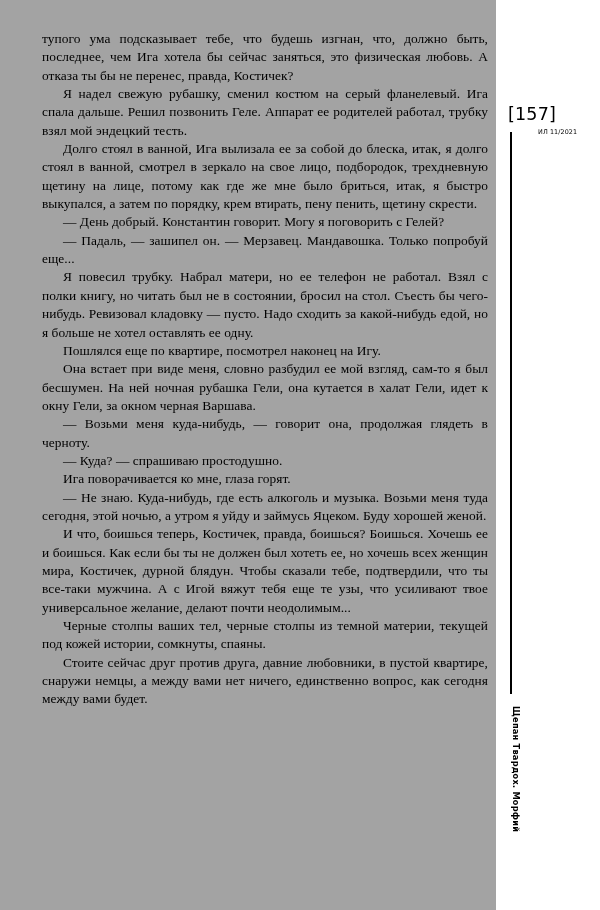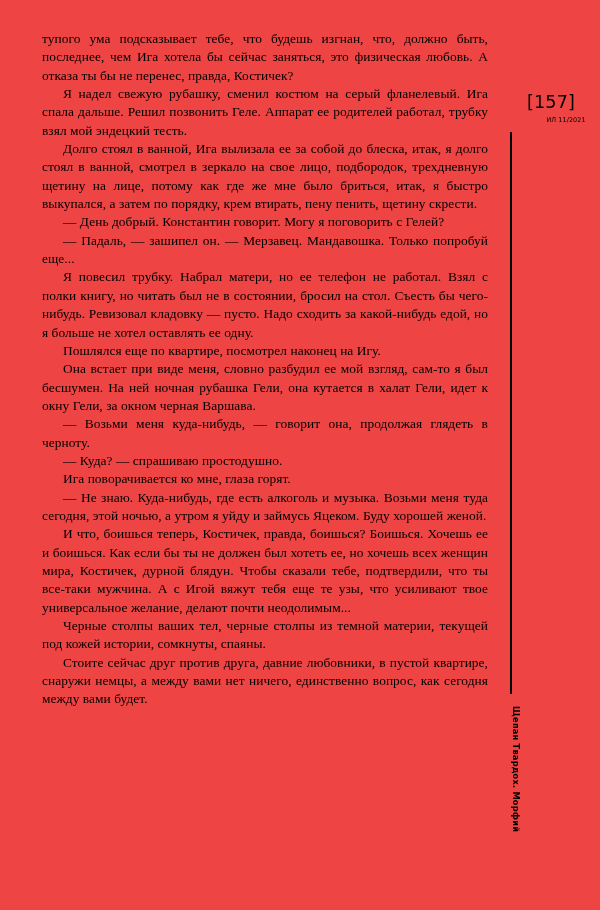--- a/index.html
+++ b/index.html
@@ -11,23 +11,23 @@
     width: 600px;
     height: 910px;
     font-family: "Liberation Serif", "DejaVu Serif", serif;
     color: #000000;
     overflow: hidden;
     position: relative;
   }
 
   .page {
     position: relative;
-    width: 600px;
+    width: 496px;
     height: 910px;
-    background: #ef4444;
+    background: #a3a3a3;
   }
 
   
   .text-column {
     position: absolute;
     left: 42px;
     top: 30px;
     width: 446px;
   }
 
@@ -54,23 +54,23 @@
     width: 100%;
   }
   .para.lastline-free::after {
     content: none;
   }
 
   
   .folio {
     position: absolute;
     left: 508px;
-    top: 92px;
+    top: 104px;
     width: 86px;
-    text-align: center;
+    text-align: left;
   }
   .folio-number {
     font-family: "DejaVu Sans", "Liberation Sans", sans-serif;
     font-size: 17.5px;
     font-weight: 400;
     letter-spacing: 0.2px;
     color: #000000;
     line-height: 20px;
   }
   .folio-issue {

